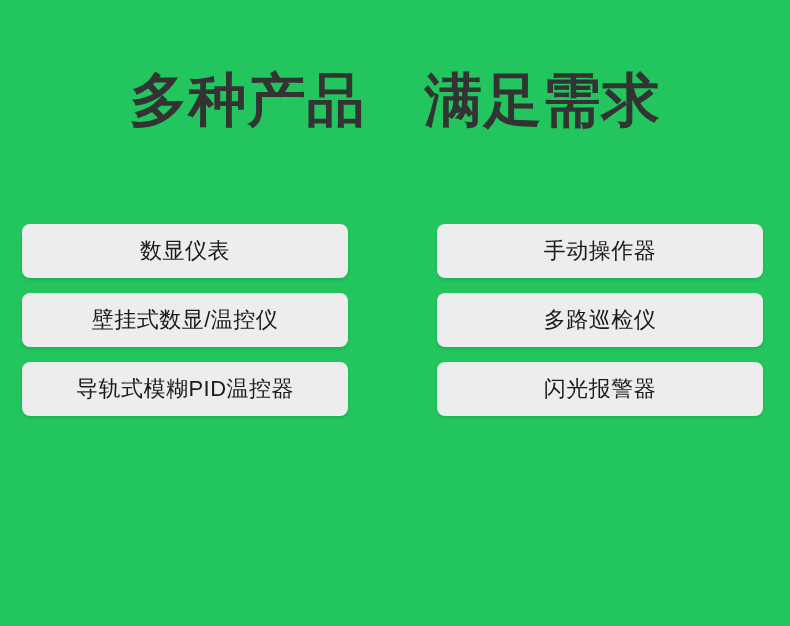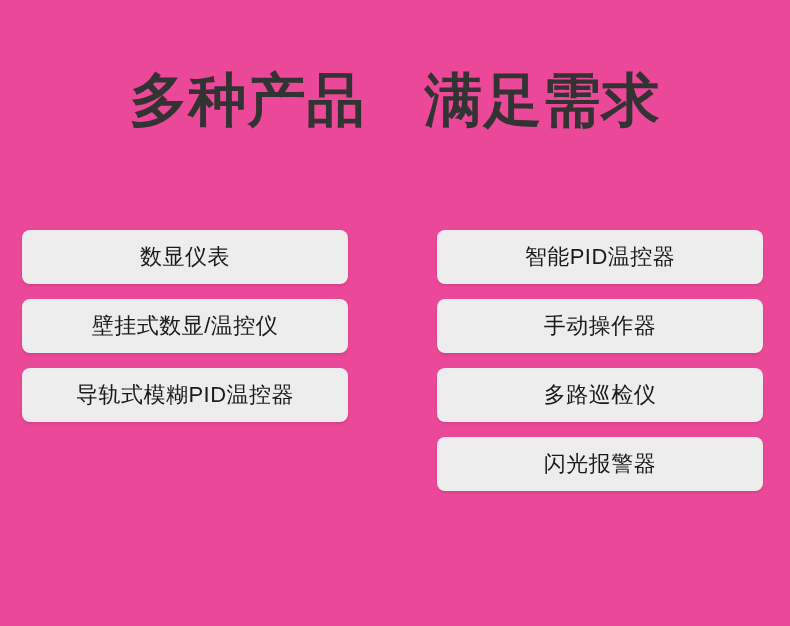--- a/index.html
+++ b/index.html
@@ -13,21 +13,21 @@
     background: #ffffff;
     font-family: "Liberation Sans", "DejaVu Sans", sans-serif;
     overflow: hidden;
     position: relative;
   }
 
   .page {
     position: relative;
     width: 790px;
     height: 626px;
-    background: #ec4899;
+    background: #22c55e;
   }
 
   
   .title-block {
     position: absolute;
     left: 0;
     top: 62px;
     width: 790px;
     text-align: center;
   }
@@ -44,21 +44,21 @@
   
   .grid {
     position: absolute;
     left: 0;
     top: 218px;
     width: 790px;
     height: 332px;
   }
   .column {
     position: absolute;
-    top: 12px;
+    top: 6px;
     width: 326px;
   }
   .column-left  { left: 22px; }
   .column-right { left: 437px; }
 
   .cat-button {
     box-sizing: border-box;
     width: 326px;
     height: 54px;
     margin-bottom: 15px;
@@ -102,23 +102,20 @@
       <div class="cat-button">
         <span class="cat-label">壁挂式数显/温控仪</span>
       </div>
       <div class="cat-button">
         <span class="cat-label">导轨式模糊PID温控器</span>
       </div>
     </div>
 
     <div class="column column-right">
       <div class="cat-button">
-        <span class="cat-label">智能PID温控器</span>
-      </div>
-      <div class="cat-button">
         <span class="cat-label">手动操作器</span>
       </div>
       <div class="cat-button">
         <span class="cat-label">多路巡检仪</span>
       </div>
       <div class="cat-button">
         <span class="cat-label">闪光报警器</span>
       </div>
     </div>
 

